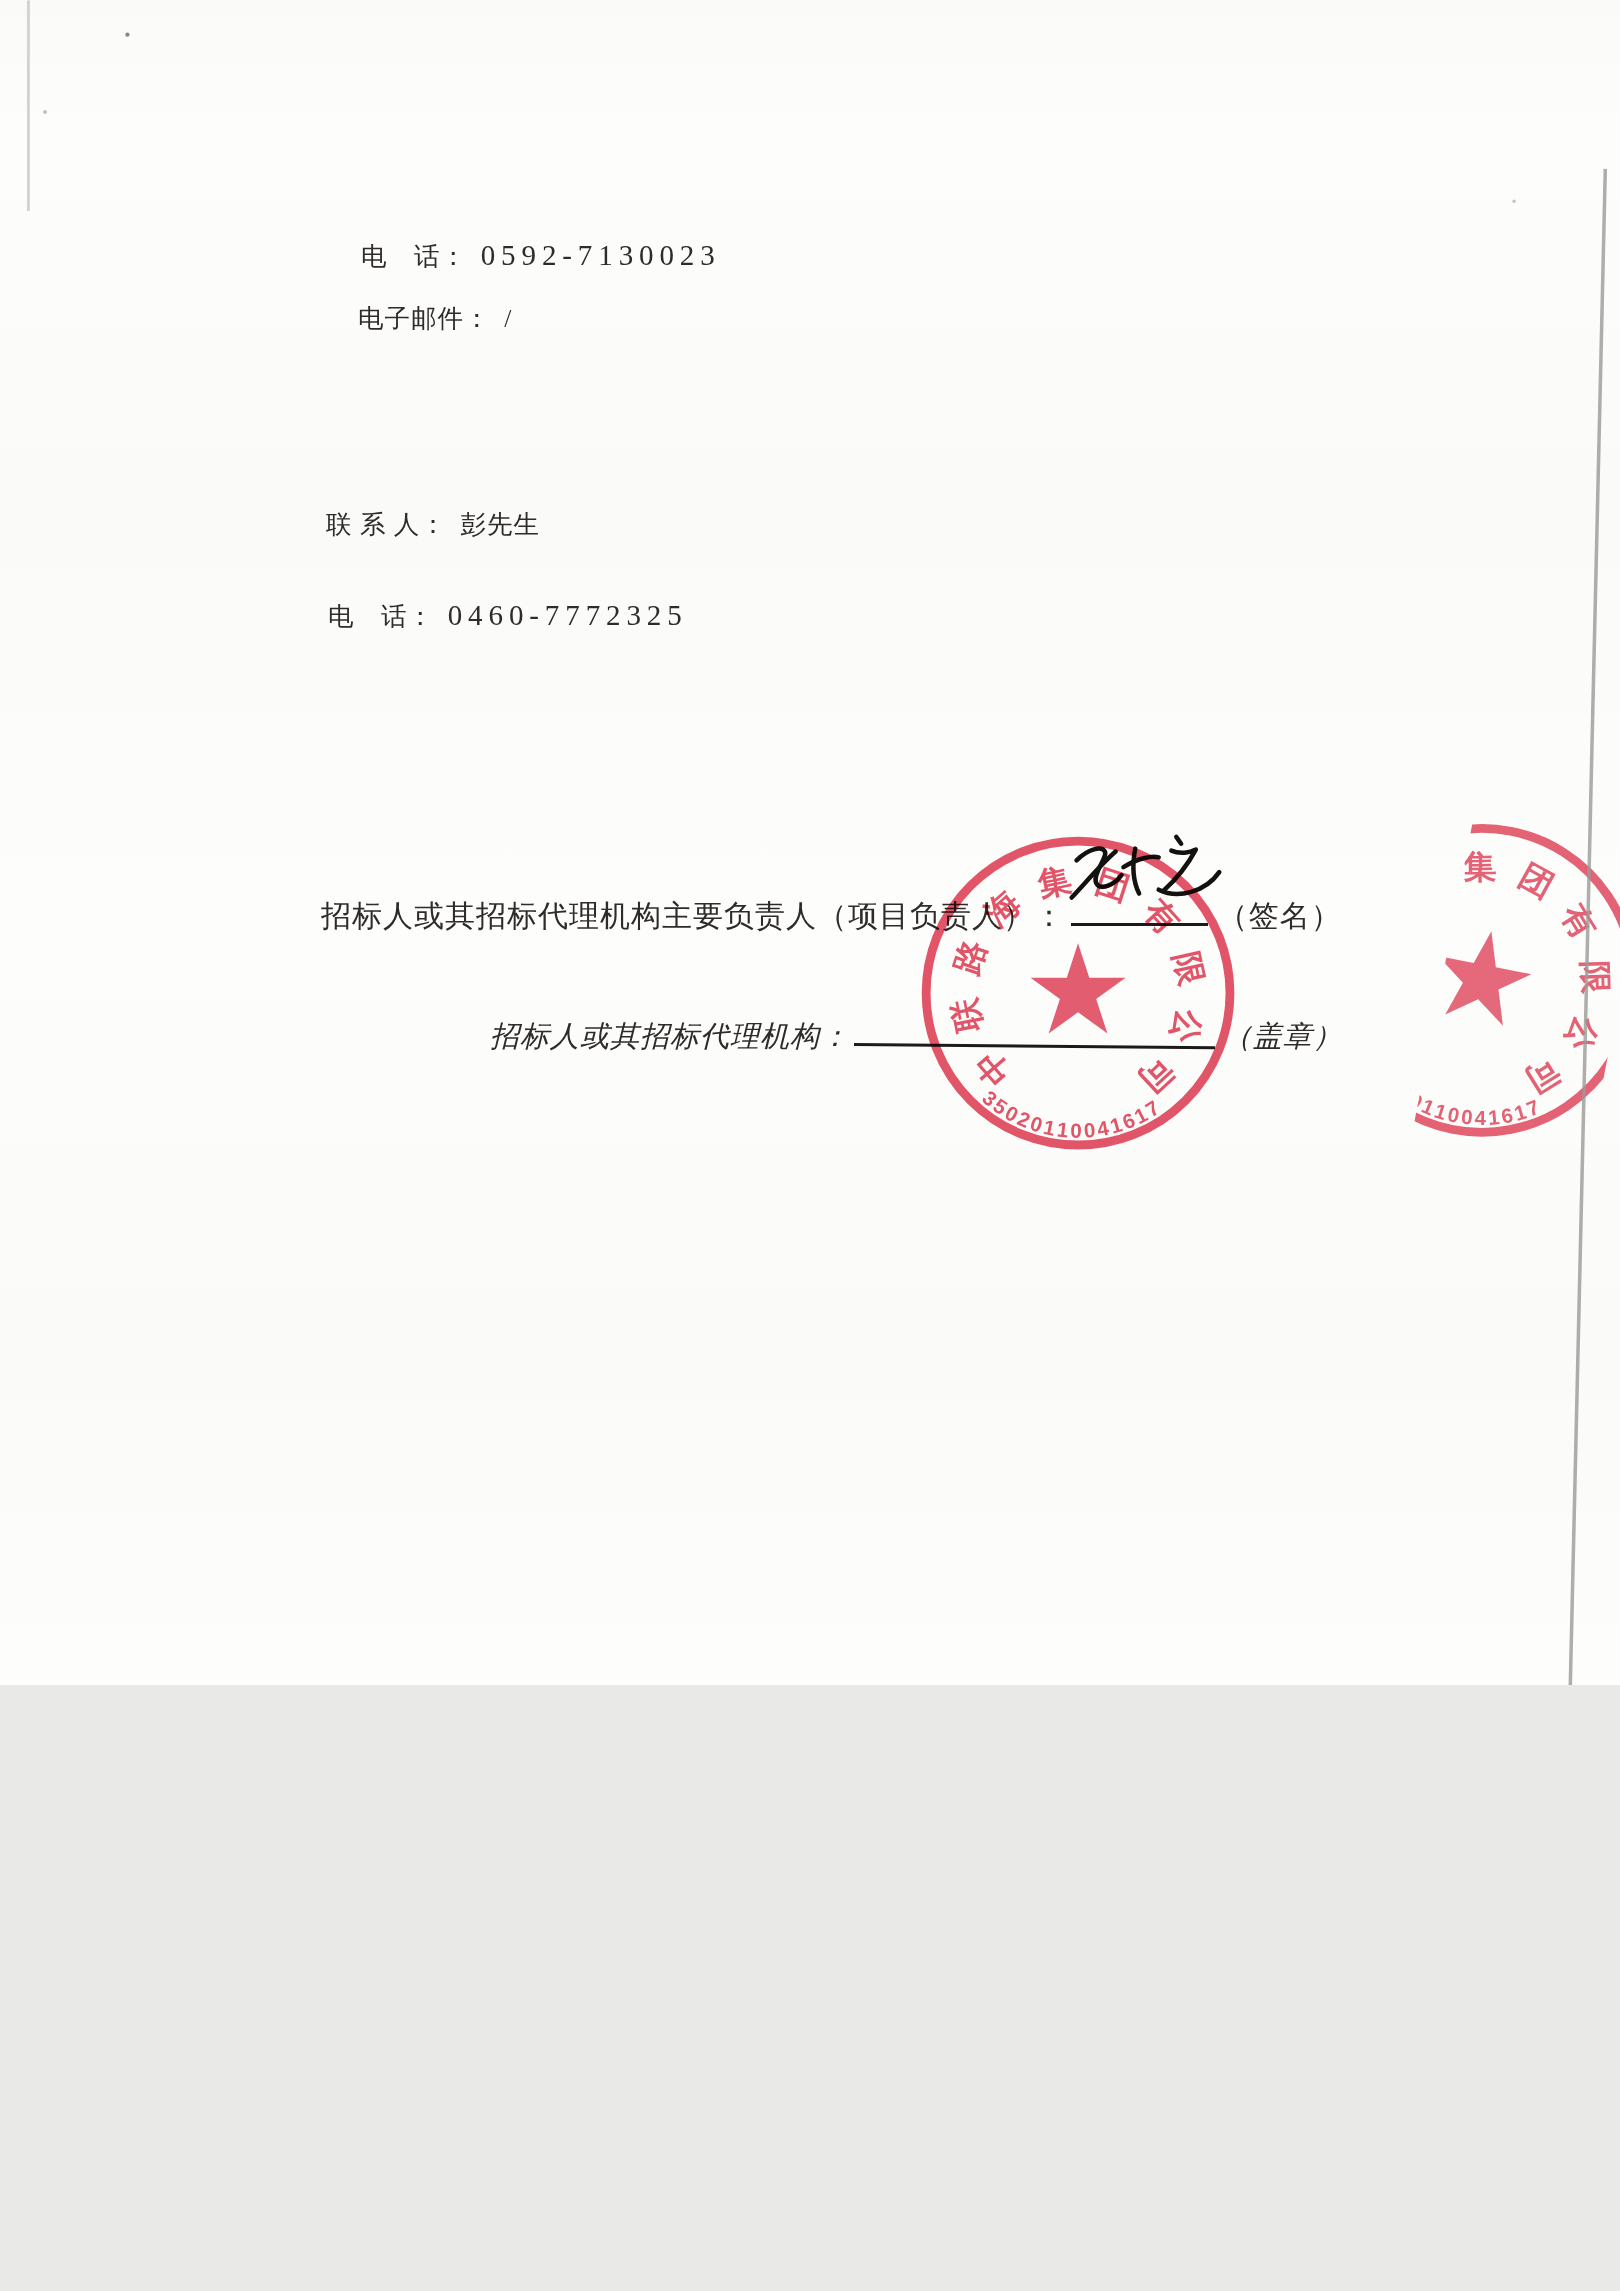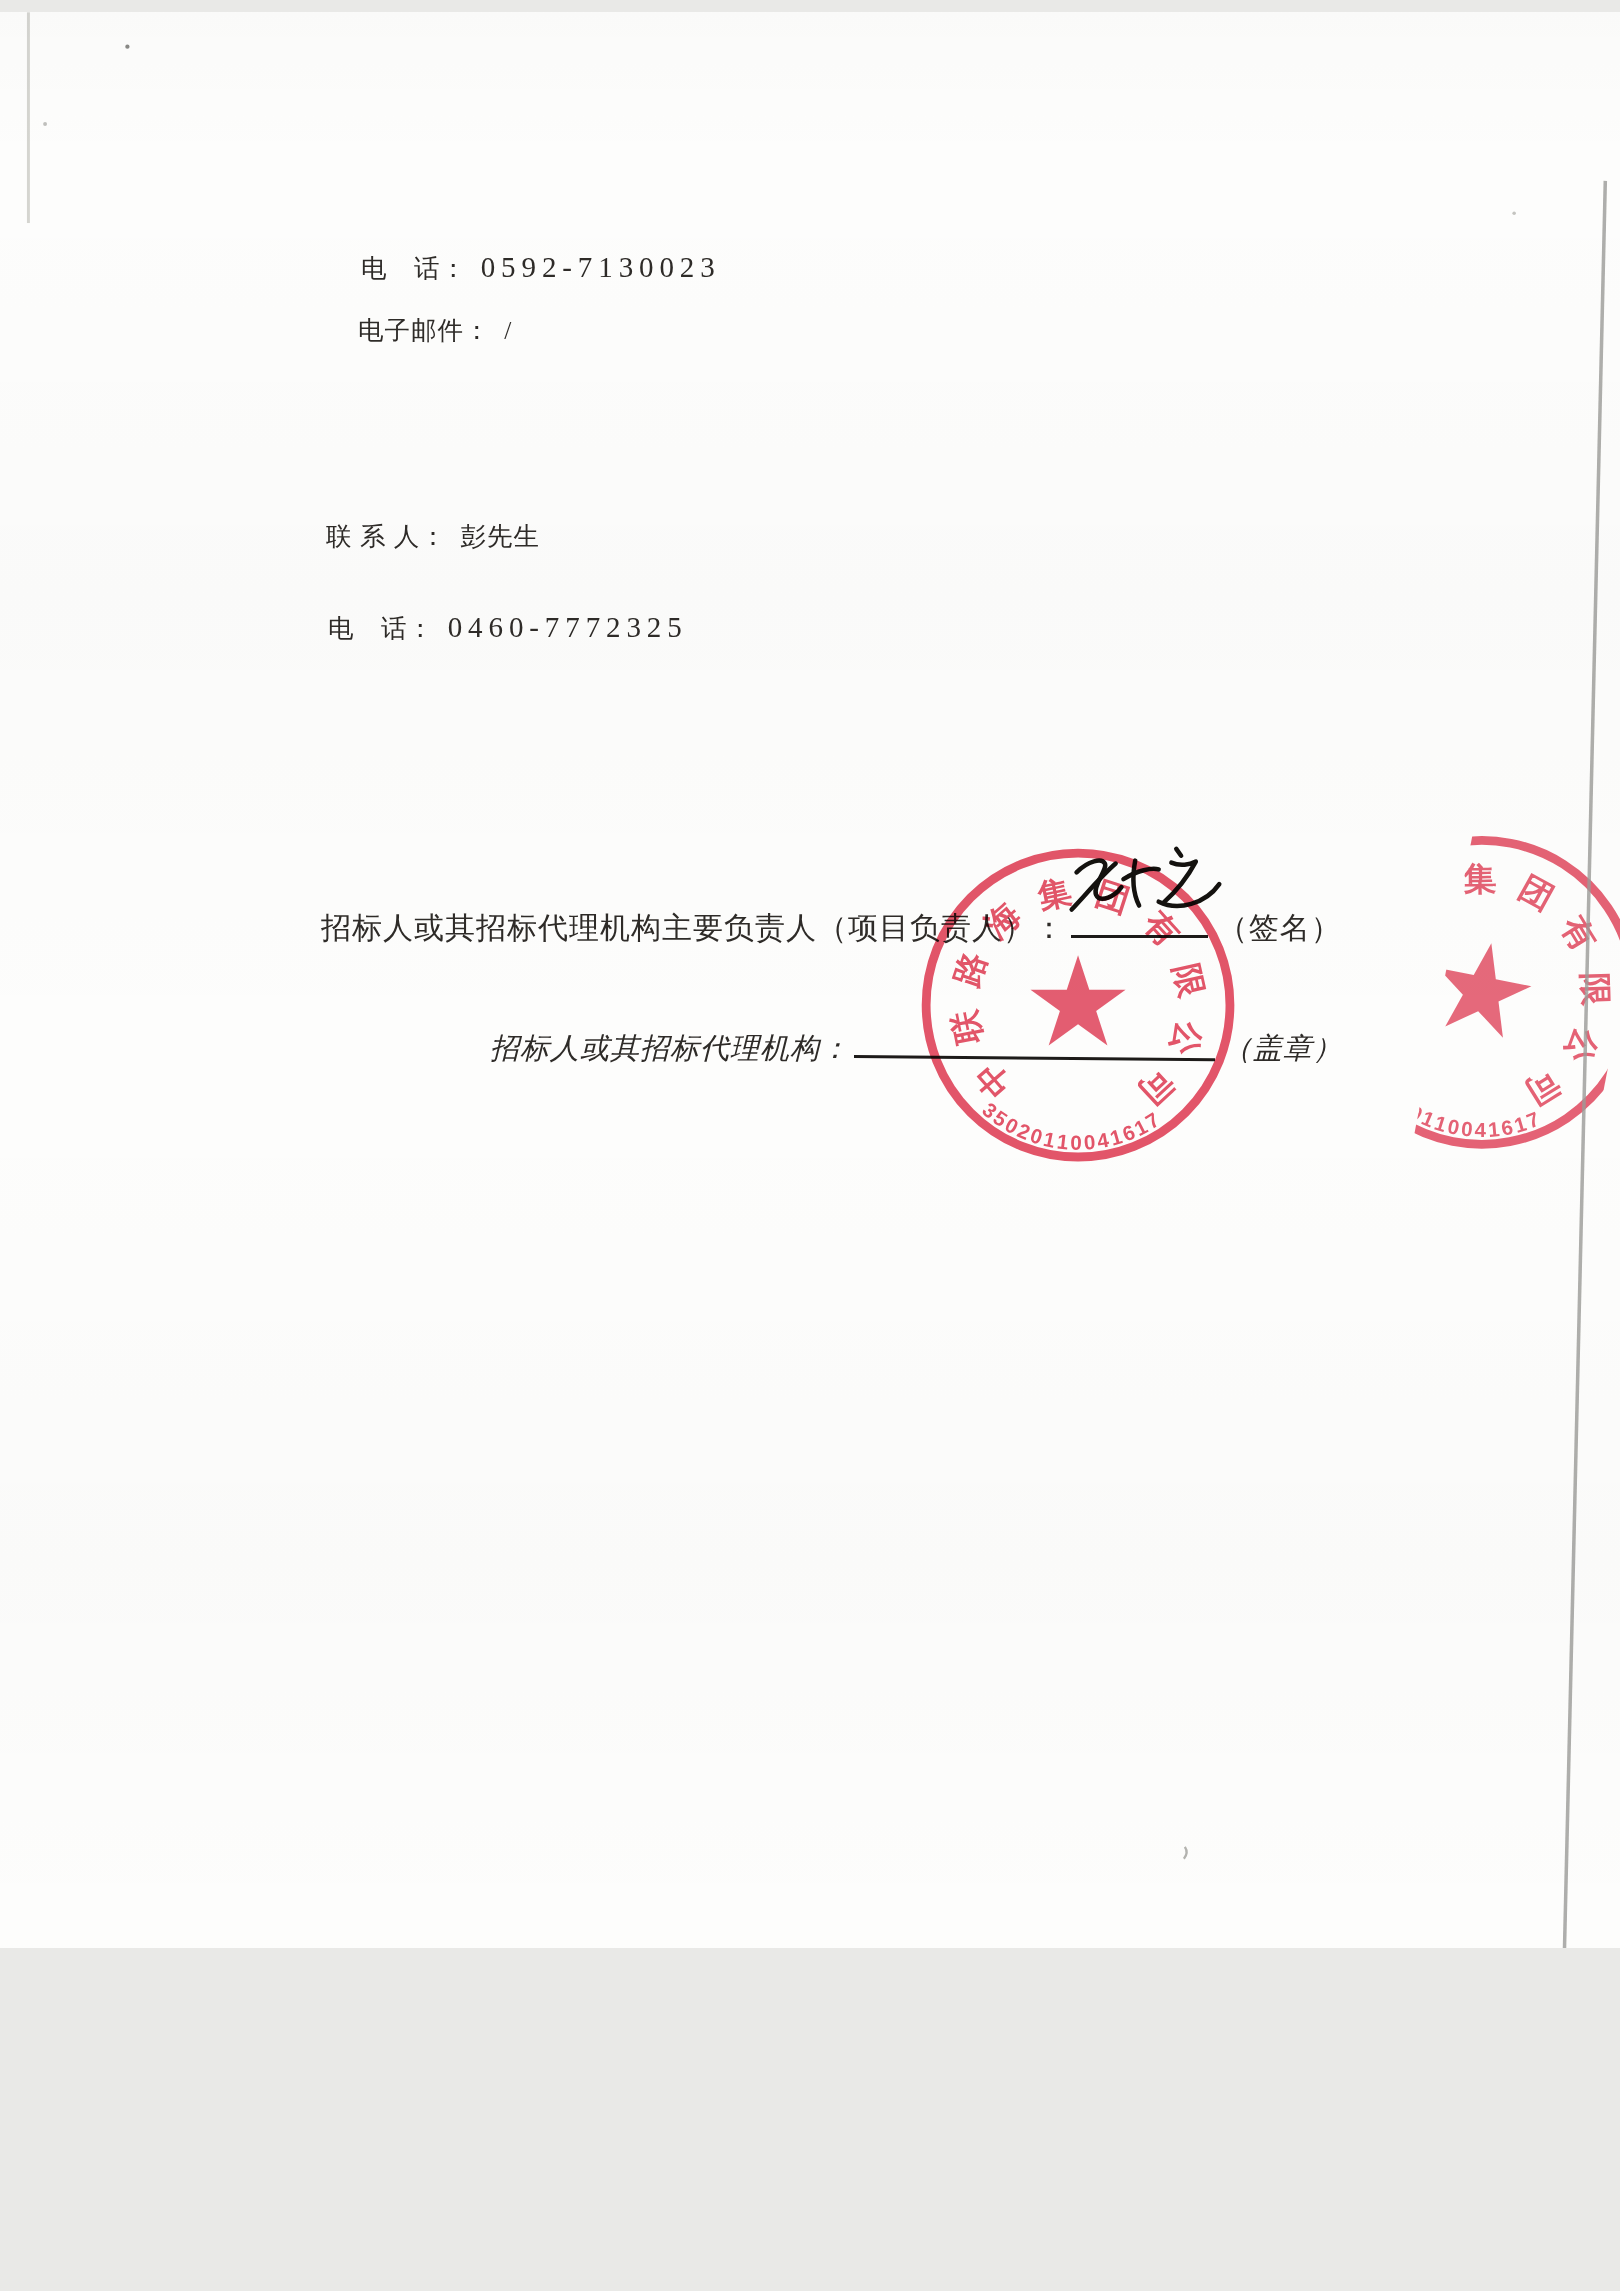--- a/index.html
+++ b/index.html
@@ -1,20 +1,20 @@
 <!DOCTYPE html>
 <html><head>
 <meta charset="utf-8">
 <title>Scanned document</title>
 <style>
   html,body{margin:0;padding:0;background:#e9e9e7;}
   .page{
     position:relative;
-    width:1620px;height:1936px;
-    margin:12px auto;
+    width:1620px;height:1685px;
+    margin:0 auto;
     background:#fdfdfc;
     background-image:linear-gradient(180deg, rgba(0,0,0,0.012) 0%, rgba(0,0,0,0) 8%, rgba(0,0,0,0.01) 30%, rgba(0,0,0,0) 55%, rgba(0,0,0,0.012) 80%, rgba(0,0,0,0) 100%);
     overflow:hidden;
     font-family:"Liberation Serif","DejaVu Serif",serif;
     color:#2e2b28;
   }
   .row{position:absolute;white-space:nowrap;letter-spacing:1px;}
   .body-row{font-size:25.5px;}
   .lbl{display:inline-block;}
   .val{display:inline-block;margin-left:13.7px;}

